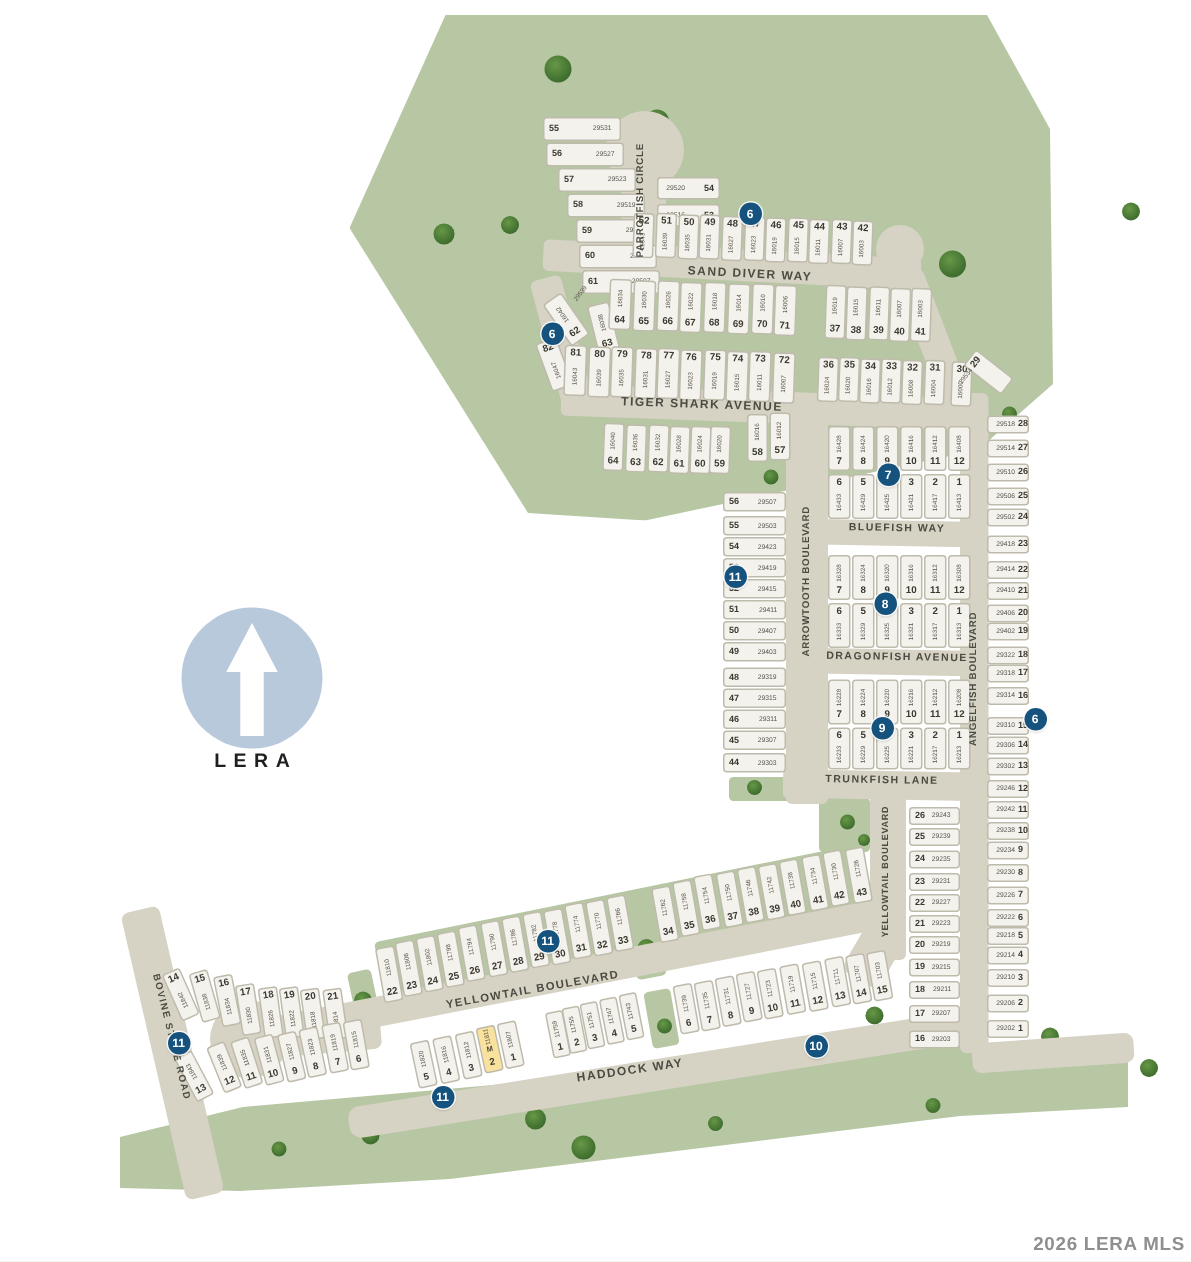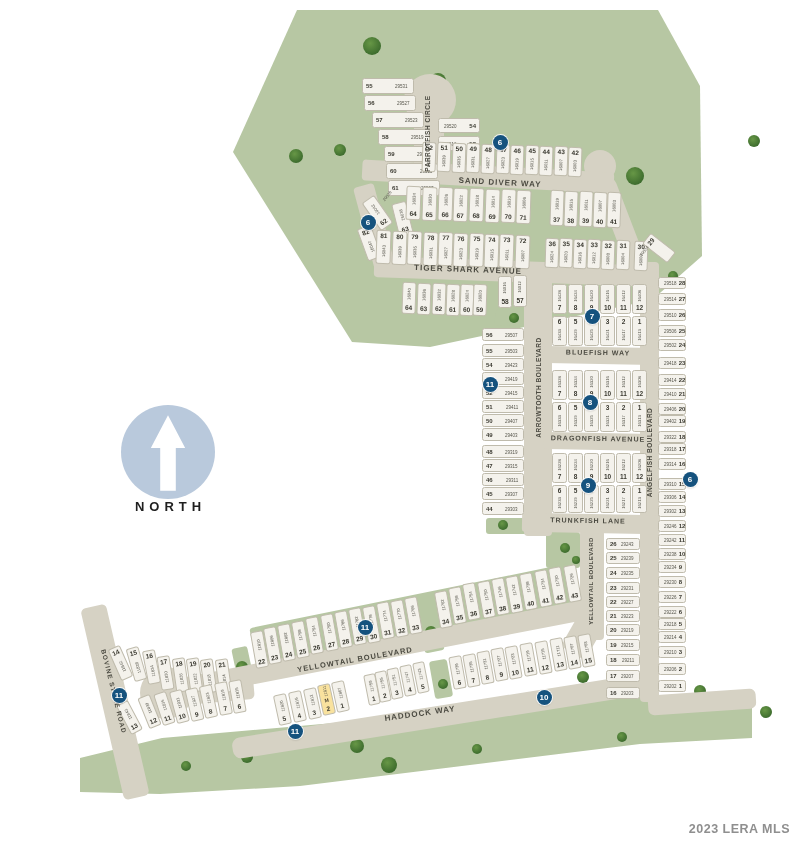--- a/index.html
+++ b/index.html
@@ -944,15 +944,15 @@
       <div class="marker" style="left: 580.5px; top: 477.5px;">9</div>
       <div class="marker" style="left: 536.5px; top: 689.5px;">10</div>
       <div class="marker" style="left: 482.5px; top: 376.5px;">11</div>
       <div class="marker" style="left: 357.5px; top: 619.5px;">11</div>
       <div class="marker" style="left: 111.5px; top: 687.5px;">11</div>
       <div class="marker" style="left: 287.5px; top: 723.5px;">11</div>
     </div>
   <div class="north-circle">
     <div class="north-arrow"></div>
   </div>
-  <div class="north-label">NORTH</div>
-  <div class="watermark">2023 LERA MLS</div>
+  <div class="north-label">LERA</div>
+  <div class="watermark">2026 LERA MLS</div>
 </div>
 
 </body></html>

